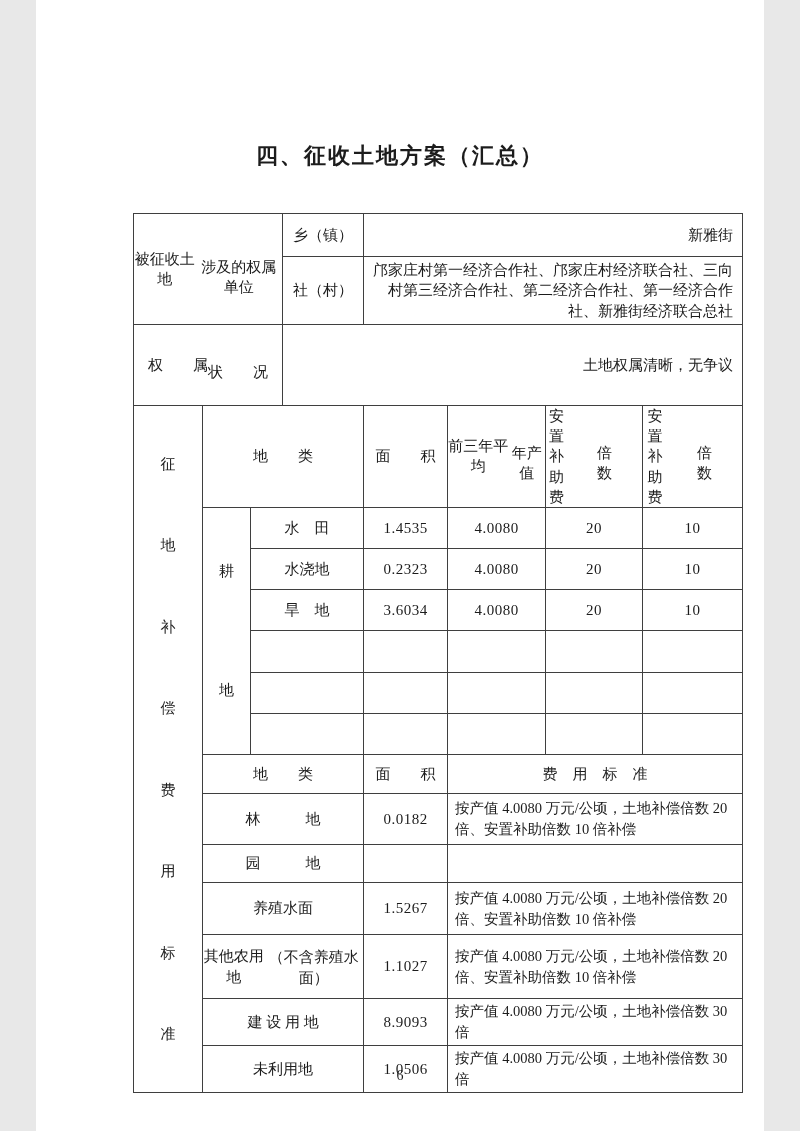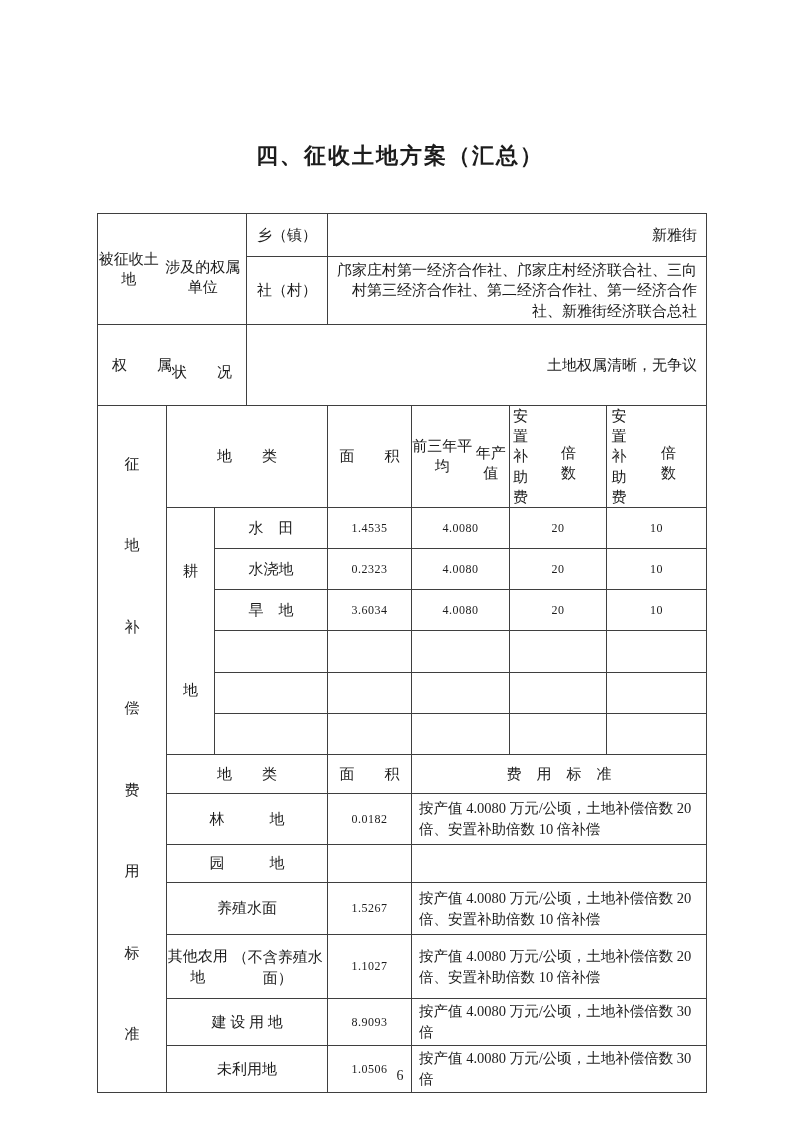--- a/index.html
+++ b/index.html
@@ -1,17 +1,17 @@
 <!DOCTYPE html>
 <html><head>
 <meta charset="utf-8">
 <style>
   html,body { margin:0; padding:0; background:#e8e8e8; }
   .page {
-    position:relative; width:800px; height:1131px; margin:0 auto;
+    position:relative; width:728px; height:1131px; margin:0 auto;
     background:#ffffff; overflow:hidden;
     font-family:"Liberation Serif","DejaVu Serif",serif; color:#1c1c1c;
   }
   .doc-title {
     position:absolute; top:141px; left:0; width:100%;
     text-align:center; font-size:22px; font-weight:bold; letter-spacing:2px;
     margin:0;
   }
   .unit-note {
     position:absolute; top:187px; right:94px;
@@ -20,21 +20,21 @@
   .tables { position:absolute; left:97px; top:213px; width:611px; }
   table.doc-table { border-collapse:collapse; table-layout:fixed; width:609px; }
   table.doc-table.bottom { margin-top:-1px; }
   .doc-table td {
     border:1px solid #3f3f3f; padding:0;
     text-align:center; vertical-align:middle;
     font-size:15px; line-height:1.35; overflow:hidden;
   }
   td.tleft { text-align:right; padding:3px 9px; }
   td.std   { text-align:left; padding:2px 7px; font-size:14.5px; line-height:21px; }
-  td.num   { font-size:12px; letter-spacing:0.5px; }
+  td.num   { font-size:15px; letter-spacing:0.5px; }
   .lines { display:flex; align-items:center; justify-content:center; }
   .g14 > span + span { margin-top:14px; }
   .g16 > span + span { margin-top:16px; }
   .g2  > span + span { margin-top:2px; }
   .side-label {
     display:flex; flex-direction:column; justify-content:space-around;
     align-items:center; height:652px;
   }
   .crop-label {
     display:flex; flex-direction:column; justify-content:space-around;

